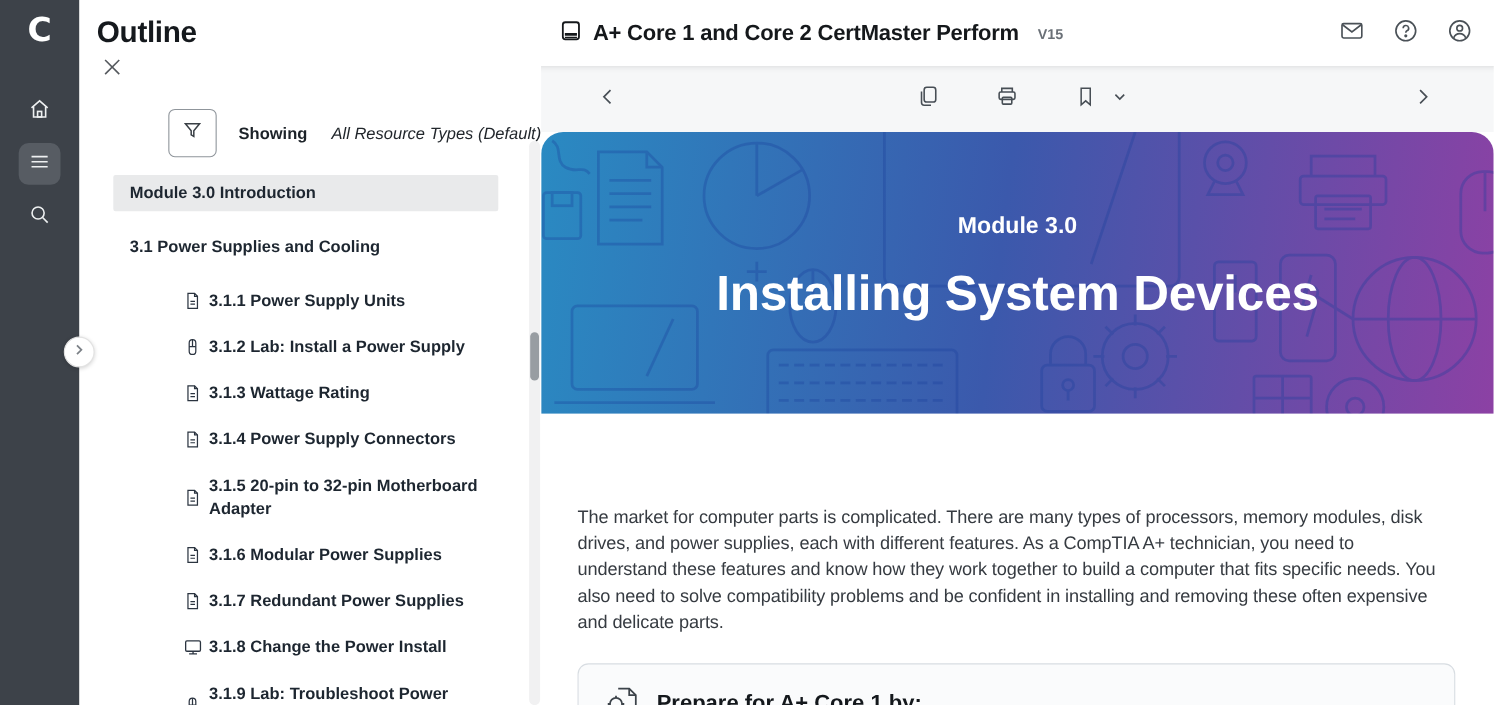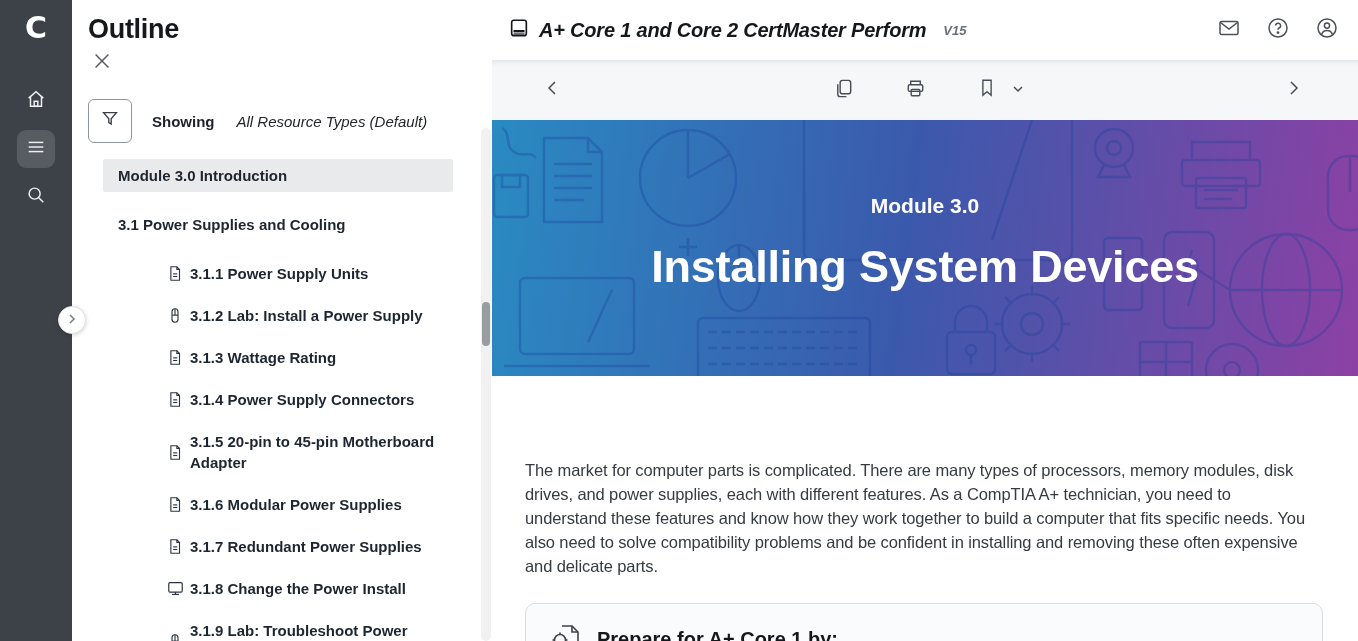--- a/index.html
+++ b/index.html
@@ -13,21 +13,21 @@
   .rail-btn { width:38px; height:38px; display:flex; align-items:center; justify-content:center; border-radius:9px; cursor:pointer; }
   .rail-btn.active { background:#575c63; }
   .rail-btn svg { stroke:#eef0f1; fill:none; stroke-width:1.6; }
 
   
   .panel { width:420px; background:#fff; position:relative; flex-shrink:0; overflow:hidden; }
   .panel-head { display:flex; align-items:flex-start; justify-content:space-between; padding:14px 28px 0 16px;flex-direction:column; }
   .panel-title { font-size:27px; font-weight:700; color:#15191d; letter-spacing:-0.3px; }
   .panel-close { width:28px; height:28px; display:flex; align-items:center; justify-content:center; cursor:pointer; margin-top:4px; }
   .panel-close svg { stroke:#55595e; stroke-width:1.6; }
-  .filter-row { display:flex; align-items:center; margin:22px 0 0 16px; }
+  .filter-row { display:flex; align-items:center; margin:22px 0 0 16px;justify-content:flex-end; }
   .filter-btn { width:44px; height:44px; border:1px solid #8f959b; border-radius:6px; background:#fff; display:flex; align-items:center; justify-content:center; cursor:pointer; }
   .filter-btn svg { stroke:#3a4046; fill:none; stroke-width:1.5; }
   .filter-label { font-size:15px; font-weight:700; color:#1c2228; margin-left:20px; }
   .filter-value { font-size:15px; color:#22272c; margin-left:22px;font-style:italic; }
   .outline-list { margin:11px 39px 0 31px; }
   .row { position:relative; padding:6px 10px 6px 15px; margin:16px 0; font-size:15px; font-weight:700; color:#1d2630; line-height:21px; cursor:pointer; border-radius:2px; }
   .row.selected { background:#e9eaeb; }
   .row.section { margin-top:12px; }
   .row.topic { padding-left:87px; margin:9px 0; }
   .row .t-icon { position:absolute; left:63px; top:50%; transform:translateY(-50%); width:19px; height:22px; display:flex; align-items:center; }
@@ -37,36 +37,36 @@
   .scroll-track { position:absolute; top:128px; bottom:0; left:409px; width:10px; background:#f1f1f2; border-radius:5px; }
   .scroll-thumb { position:absolute; top:174px; left:1px; width:8px; height:44px; background:#989da2; border-radius:4px; cursor:pointer; }
 
   
   .collapse-btn { position:absolute; left:58px; top:306px; width:28px; height:28px; border-radius:50%; background:#fff; border:1px solid #e2e2e2; box-shadow:0 1px 4px rgba(0,0,0,.18); display:flex; align-items:center; justify-content:center; cursor:pointer; z-index:9; }
   .collapse-btn svg { stroke:#7c8187; stroke-width:1.6; fill:none; }
 
   
   .main { flex:1; display:flex; flex-direction:column; background:#fff; min-width:0; }
   .main-head { height:60px; display:flex; align-items:center; padding:0 16px 0 16px; background:#fff; flex-shrink:0; }
-  .course { display:flex; align-items:center; gap:9px;font-style:italic; }
+  .course { display:flex; align-items:center; gap:9px; }
   .course svg { stroke:#15181b; fill:none; stroke-width:1.8; }
   .course-title { font-size:20px; font-weight:700; color:#15181b; letter-spacing:-0.2px; }
   .course-version { font-size:13px; font-weight:700; color:#6a7077; margin-left:8px; }
   .head-actions { margin-left:auto; display:flex; align-items:center; gap:19px; }
   .head-actions .hbtn { width:30px; height:30px; display:flex; align-items:center; justify-content:center; cursor:pointer; }
   .head-actions svg { stroke:#4a5157; fill:none; stroke-width:1.5; }
 
   .toolbar { height:60px; background:#f6f7f8; display:flex; align-items:center; padding:0 48px 0 44px; position:relative; flex-shrink:0; box-shadow:inset 0 7px 7px -7px rgba(0,0,0,.14); }
   .toolbar .tbtn { width:34px; height:34px; display:flex; align-items:center; justify-content:center; cursor:pointer; }
   .toolbar svg { stroke:#474e55; fill:none; stroke-width:1.5; }
   .tb-center { position:absolute; left:50%; transform:translateX(-50%); display:flex; align-items:center; gap:38px; }
   .bm-group { display:flex; align-items:center; gap:8px; }
   .tb-next { margin-left:auto; }
 
-  .content { flex:1; overflow:hidden; position:relative; }
+  .content { flex:1; overflow:hidden; position:relative;border-radius:20px; }
 
   .hero { height:256px; position:relative; overflow:hidden; background:linear-gradient(97deg,#2a8ac2 0%, #3b59ac 48%, #8c41a4 100%); }
   .hero-pattern { position:absolute; inset:0; opacity:.32; }
   .hero-pattern svg { stroke:#1b3f9b; fill:none; stroke-width:2.5; }
   .hero-inner { position:absolute; inset:0; display:flex; flex-direction:column; align-items:center; justify-content:center; gap:23px; transform:translateY(-5px); color:#fff; }
   .hero-module { font-size:21px; font-weight:700; }
   .hero-title { font-size:45px; font-weight:700; letter-spacing:-0.2px; }
 
   .body-copy { margin:82px 44px 0 33px; width:790px; font-size:16.5px; line-height:24px; color:#363b41; letter-spacing:-0.1px; }
 
@@ -168,21 +168,21 @@
               <line x1="9.5" y1="16" x2="15" y2="16"></line>
             </svg>
           </span><span>3.1.4 Power Supply Connectors</span></div>
         <div class="row topic"><span class="t-icon">
             <svg width="18" height="21" viewBox="0 0 24 24">
               <path d="M6.5 3h8l3.5 3.5V21H6.5z"></path>
               <path d="M14.5 3v3.5H18"></path>
               <line x1="9.5" y1="12.5" x2="15" y2="12.5"></line>
               <line x1="9.5" y1="16" x2="15" y2="16"></line>
             </svg>
-          </span><span>3.1.5 20-pin to 45-pin Motherboard Adapter</span></div>
+          </span><span>3.1.5 20-pin to 32-pin Motherboard Adapter</span></div>
         <div class="row topic"><span class="t-icon">
             <svg width="18" height="21" viewBox="0 0 24 24">
               <path d="M6.5 3h8l3.5 3.5V21H6.5z"></path>
               <path d="M14.5 3v3.5H18"></path>
               <line x1="9.5" y1="12.5" x2="15" y2="12.5"></line>
               <line x1="9.5" y1="16" x2="15" y2="16"></line>
             </svg>
           </span><span>3.1.6 Modular Power Supplies</span></div>
         <div class="row topic"><span class="t-icon">
             <svg width="18" height="21" viewBox="0 0 24 24">

